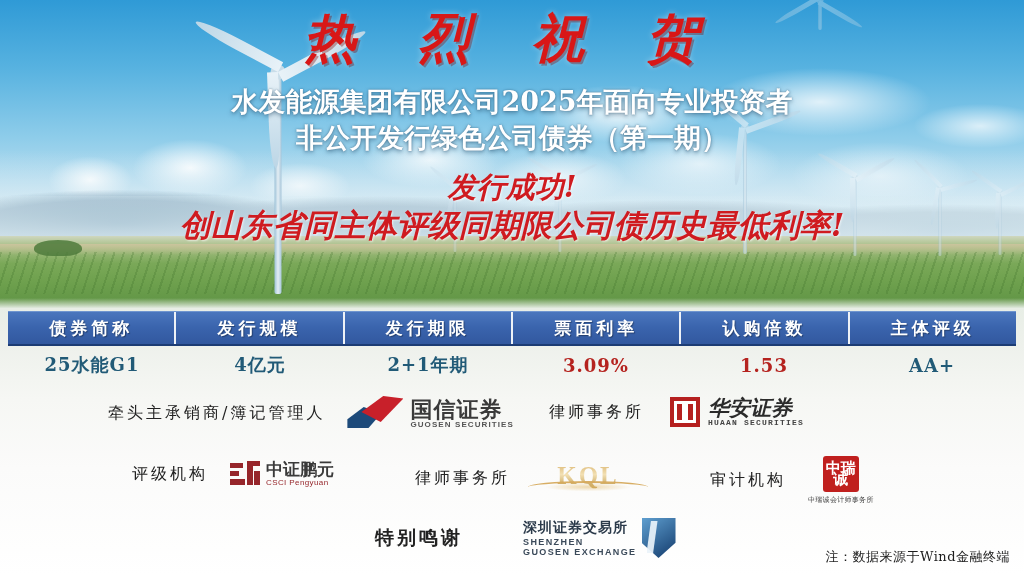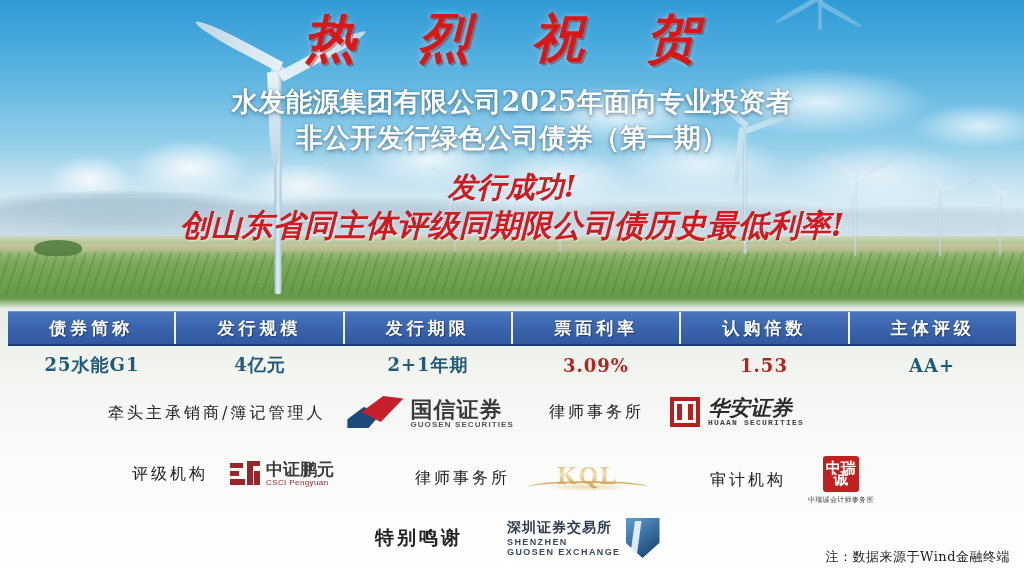--- a/index.html
+++ b/index.html
@@ -311,21 +311,21 @@
     <div class="zr" style="margin-left:22px;">
       <div class="zr-seal">
         <span>中瑞诚</span>
       </div>
       <div class="zr-cap">中瑞诚会计师事务所</div>
     </div>
   </div>
 
   <div class="prow" style="left:375px;top:518px;">
     <div class="plabel" style="font-size:19px;font-weight:700;text-align:center;">特别鸣谢</div>
-    <div class="szse" style="margin-left:44px;">
+    <div class="szse" style="margin-left:60px;">
       <div class="szse-txt">
         <div class="szse-cn">深圳证券交易所</div>
         <div class="szse-en1">SHENZHEN</div>
         <div class="szse-en2">GUOSEN EXCHANGE</div>
       </div>
       <div class="szse-mark">
         <div class="s1"></div>
           <div class="s2"></div>
       </div>
     </div>

